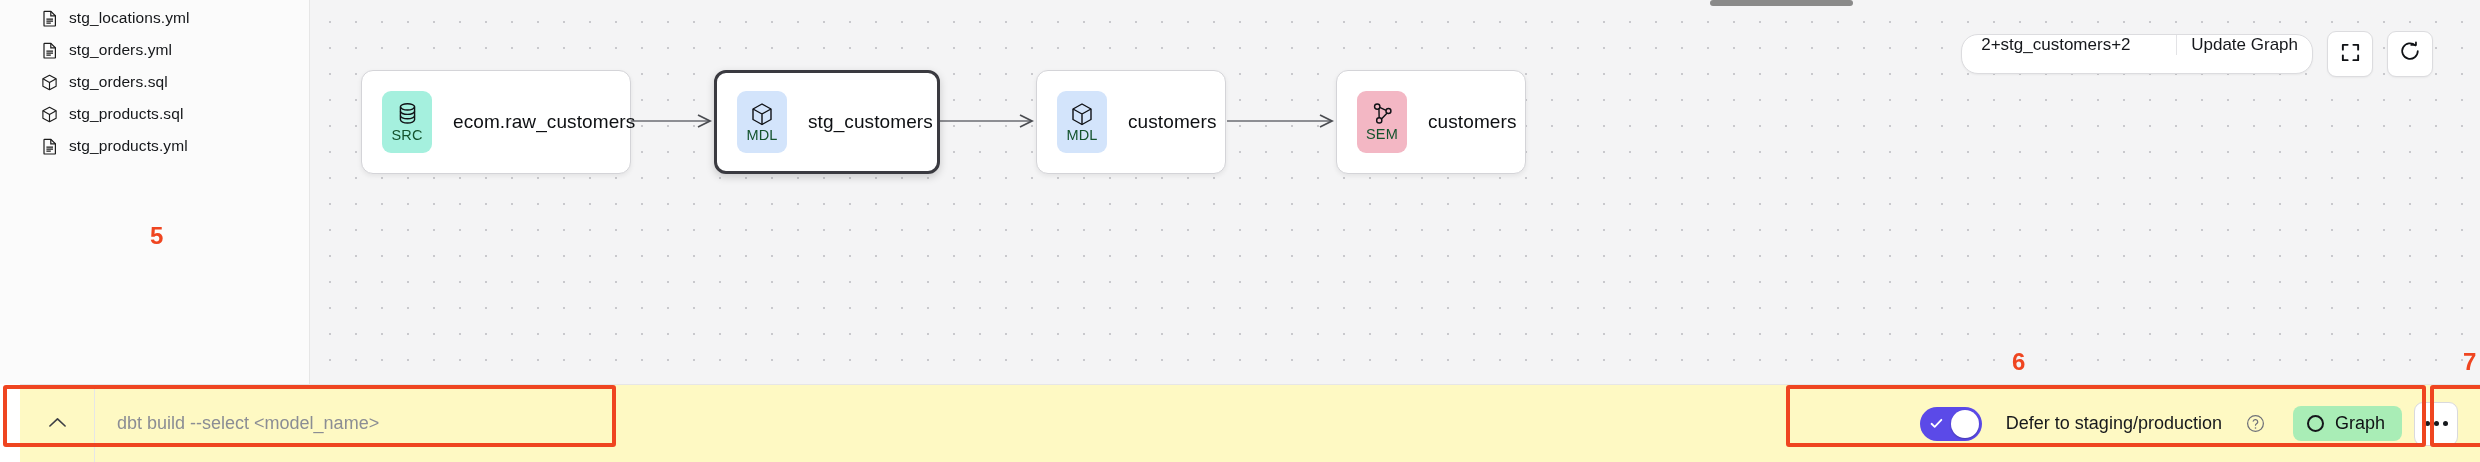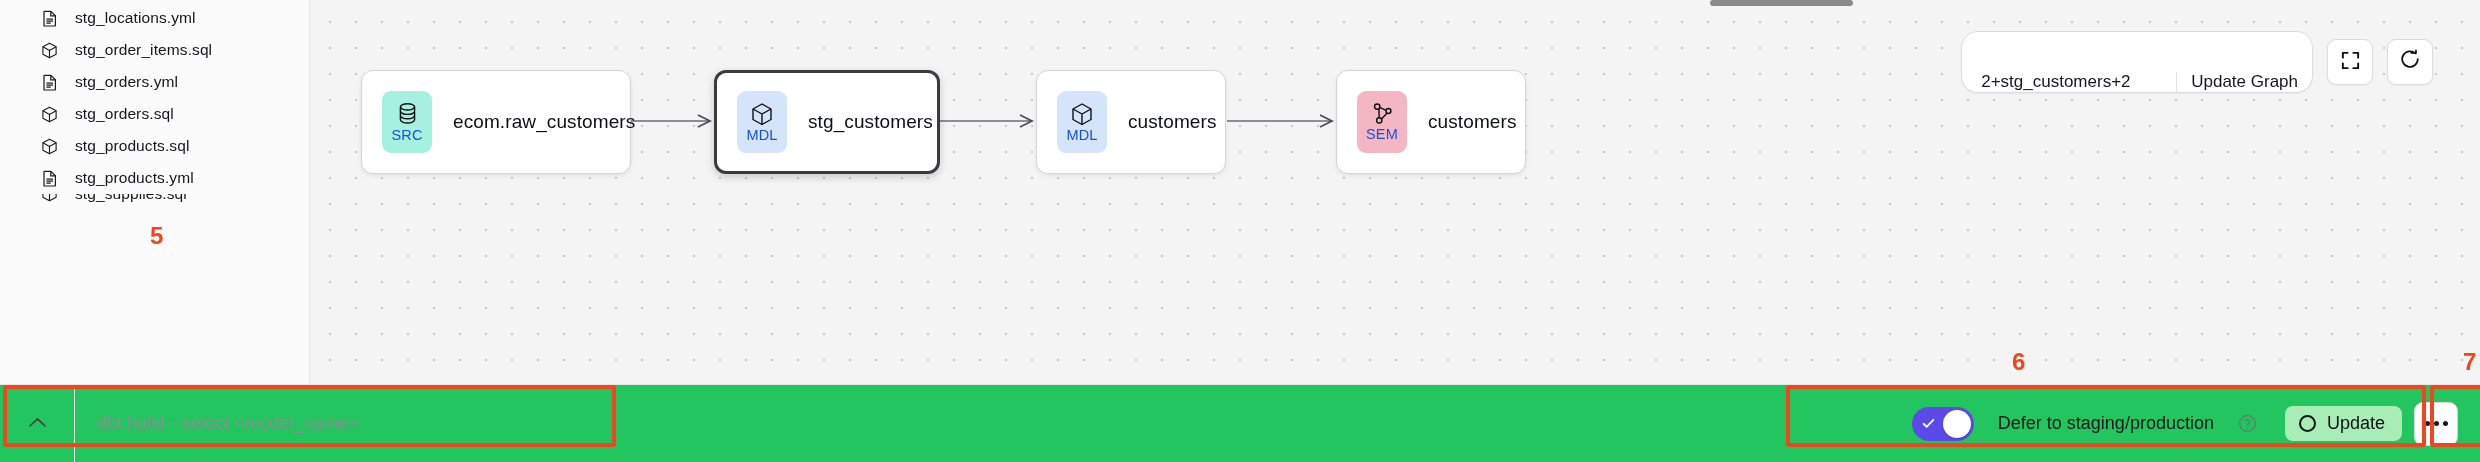--- a/index.html
+++ b/index.html
@@ -36,21 +36,21 @@
     border-right: 1px solid #e6e6e6;
     overflow: hidden;
   }
   .file-list {
     padding-top: 2px;
   }
   .file-row {
     height: 32px;
     display: flex;
     align-items: center;
-    gap: 17px;
+    gap: 11px;
     padding-left: 41px;
     cursor: pointer;
   }
   .file-icon {
     width: 17px; height: 17px;
     flex: 0 0 17px;
     display: flex;
     align-items: center;
     justify-content: center;
     color: #1c1c1c;
@@ -95,25 +95,25 @@
     position: absolute;
     top: 31px;
     right: 47px;
     display: flex;
     align-items: center;
     gap: 14px;
     z-index: 6;
   }
   .search-group {
     display: flex;
-    align-items: flex-end;
+    align-items: flex-start;
     background: #ffffff;
     border: 1px solid #dcdcdf;
     border-radius: 17px;
-    height: 62px;
+    height: 40px;
     box-shadow: 0 1px 2px rgba(0,0,0,.05);
     overflow: hidden;
   }
   .graph-search-input {
     border: none;
     outline: none;
     background: transparent;
     font-family: "Liberation Sans", sans-serif;
     font-size: 17px;
     color: #16181c;
@@ -175,45 +175,46 @@
     flex-direction: column;
     align-items: center;
     justify-content: center;
     gap: 1px;
     flex: 0 0 50px;
   }
   .node-badge svg { display: block; }
   .badge-text {
     font-size: 14.5px;
     font-weight: 400;
-    color: #1d4ed8;
+    color: #14532d;
     letter-spacing: .2px;
     line-height: 1;
   }
   .node-title {
     font-size: 19px;
     color: #0e1013;
     white-space: nowrap;
     letter-spacing: .1px;
   }
 
   .edge {
     position: absolute;
     z-index: 1;
   }
 
   
   .bottom-bar {
     position: relative;
     height: 78px;
     flex: 0 0 78px;
-    background: #22c55e;
+    background: #fef9c3;
     border-top: 1px solid #e6e6e6;
     display: flex;
     align-items: center;
+    margin-left: 20px;
   }
   .cmd-wrap {
     position: relative;
     display: flex;
     align-items: stretch;
     width: 618px;
     height: 100%;
   }
   .cmd-collapse {
     width: 75px;
@@ -358,29 +359,20 @@
           <span class="file-icon">
             <svg width="16" height="17" viewBox="0 0 16 17" fill="none" stroke="currentColor" stroke-width="1.2">
               <path d="M2.6 1.3h6.2l4.6 4.5v9.6a.6.6 0 0 1-.6.6H2.6a.6.6 0 0 1-.6-.6V1.9a.6.6 0 0 1 .6-.6z"></path>
               <path d="M8.8 1.3v4.5h4.6"></path>
               <path d="M4.4 9.1h6.6M4.4 11.1h6.6M4.4 13.1h4.4"></path>
             </svg>
           </span>
           <span class="file-label">stg_locations.yml</span>
         </div>
 
-        <div class="file-row">
-          <span class="file-icon">
-            <svg width="17" height="17" viewBox="0 0 18 18" fill="none" stroke="currentColor" stroke-width="1.2" stroke-linejoin="round">
-              <path d="M9 1.3 16 5.1v7.8L9 16.7 2 12.9V5.1z"></path>
-              <path d="M2 5.1 9 9l7-3.9M9 9v7.7"></path>
-            </svg>
-          </span>
-          <span class="file-label">stg_order_items.sql</span>
-        </div>
 
 
         <div class="file-row">
           <span class="file-icon">
             <svg width="16" height="17" viewBox="0 0 16 17" fill="none" stroke="currentColor" stroke-width="1.2">
               <path d="M2.6 1.3h6.2l4.6 4.5v9.6a.6.6 0 0 1-.6.6H2.6a.6.6 0 0 1-.6-.6V1.9a.6.6 0 0 1 .6-.6z"></path>
               <path d="M8.8 1.3v4.5h4.6"></path>
               <path d="M4.4 9.1h6.6M4.4 11.1h6.6M4.4 13.1h4.4"></path>
             </svg>
           </span>
@@ -411,29 +403,20 @@
           <span class="file-icon">
             <svg width="16" height="17" viewBox="0 0 16 17" fill="none" stroke="currentColor" stroke-width="1.2">
               <path d="M2.6 1.3h6.2l4.6 4.5v9.6a.6.6 0 0 1-.6.6H2.6a.6.6 0 0 1-.6-.6V1.9a.6.6 0 0 1 .6-.6z"></path>
               <path d="M8.8 1.3v4.5h4.6"></path>
               <path d="M4.4 9.1h6.6M4.4 11.1h6.6M4.4 13.1h4.4"></path>
             </svg>
           </span>
           <span class="file-label">stg_products.yml</span>
         </div>
 
-        <div class="file-row clipped">
-          <span class="file-icon">
-            <svg width="17" height="17" viewBox="0 0 18 18" fill="none" stroke="currentColor" stroke-width="1.2" stroke-linejoin="round">
-              <path d="M9 1.3 16 5.1v7.8L9 16.7 2 12.9V5.1z"></path>
-              <path d="M2 5.1 9 9l7-3.9M9 9v7.7"></path>
-            </svg>
-          </span>
-          <span class="file-label">stg_supplies.sql</span>
-        </div>
 
       </div>
     </div>
 
     <div class="canvas">
 
       <div class="canvas-scroll-indicator"></div>
 
       <div class="graph-toolbar">
         <div class="search-group">
@@ -560,21 +543,21 @@
           <circle cx="10" cy="10" r="8.3"></circle>
           <path d="M7.6 7.5a2.5 2.5 0 0 1 4.8.9c0 1.7-2.4 2-2.4 3.4" stroke-linecap="round"></path>
           <circle cx="10" cy="14.7" r=".85" fill="currentColor" stroke="none"></circle>
         </svg>
       </span>
     </div>
 
     <div class="status-group">
       <div class="ready-badge">
         <span class="ready-circle"></span>
-        <span class="ready-text">Update</span>
+        <span class="ready-text">Graph</span>
       </div>
       <div class="more-btn">
         <span style="display:flex;gap:4px;">
           <i></i>
             <i></i>
             <i></i>
         </span>
       </div>
     </div>
   </div>

